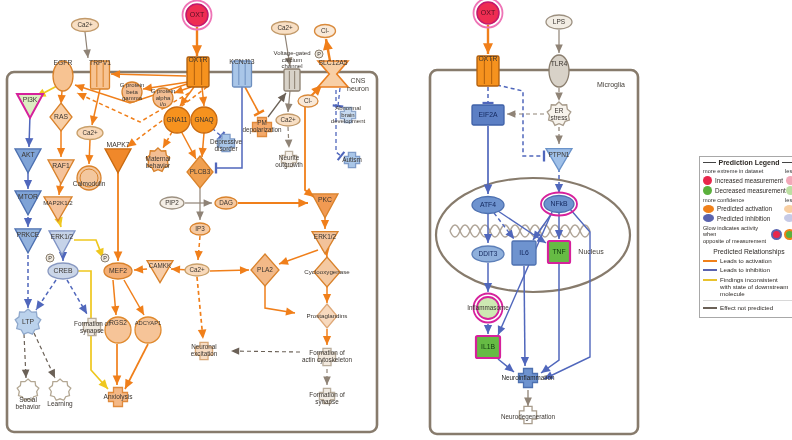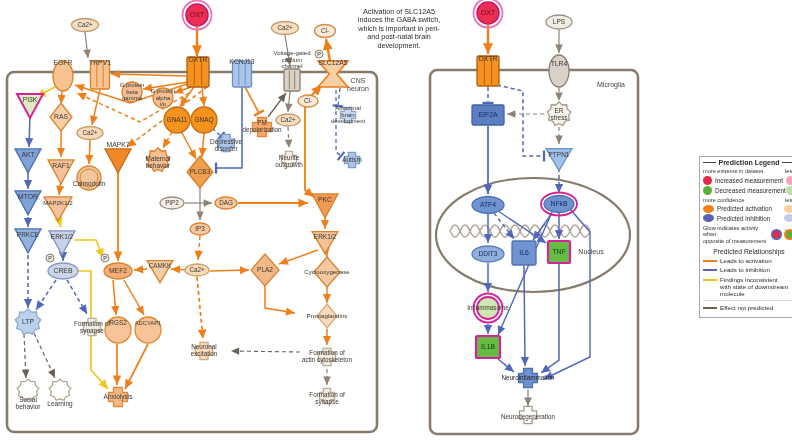--- a/index.html
+++ b/index.html
@@ -400,25 +400,20 @@
       <div class="lbl" style="left: 559px; top: 252px; font-size: 6.8px; color: rgb(14, 61, 14);">TNF</div>
       <div class="lbl" style="left: 488px; top: 308px; font-size: 6.3px;">Inflammasome</div>
       <div class="lbl" style="left: 488px; top: 347px; font-size: 6.8px; color: rgb(14, 61, 14);">IL1B</div>
       <div class="lbl" style="left: 528px; top: 378px; font-size: 6.3px; color: rgb(34, 34, 34);">Neuroinflammation</div>
       <div class="lbl" style="left: 528px; top: 417px; font-size: 6.3px;">Neurodegeneration</div>
       <div class="region-lbl" style="left: 358px; top: 85px; font-size: 7px;">CNS
 neuron</div>
       <div class="region-lbl" style="left: 611px; top: 85px; font-size: 7px;">Microglia</div>
       <div class="region-lbl" style="left: 591px; top: 252px; font-size: 7px;">Nucleus</div>
     </div>
-  <div id="annotation">Activation of SLC12A5
-induces the GABA switch,
-which is important in peri-
-and post-natal brain
-development.</div>
 
   <div id="legend">
     <div class="lg-title">
       <span class="dash"></span>
       <span class="t">Prediction Legend</span>
       <span class="dash"></span>
     </div>
     <div class="lg-sub">
       <span>more extreme in dataset</span>
       <span>less</span>

